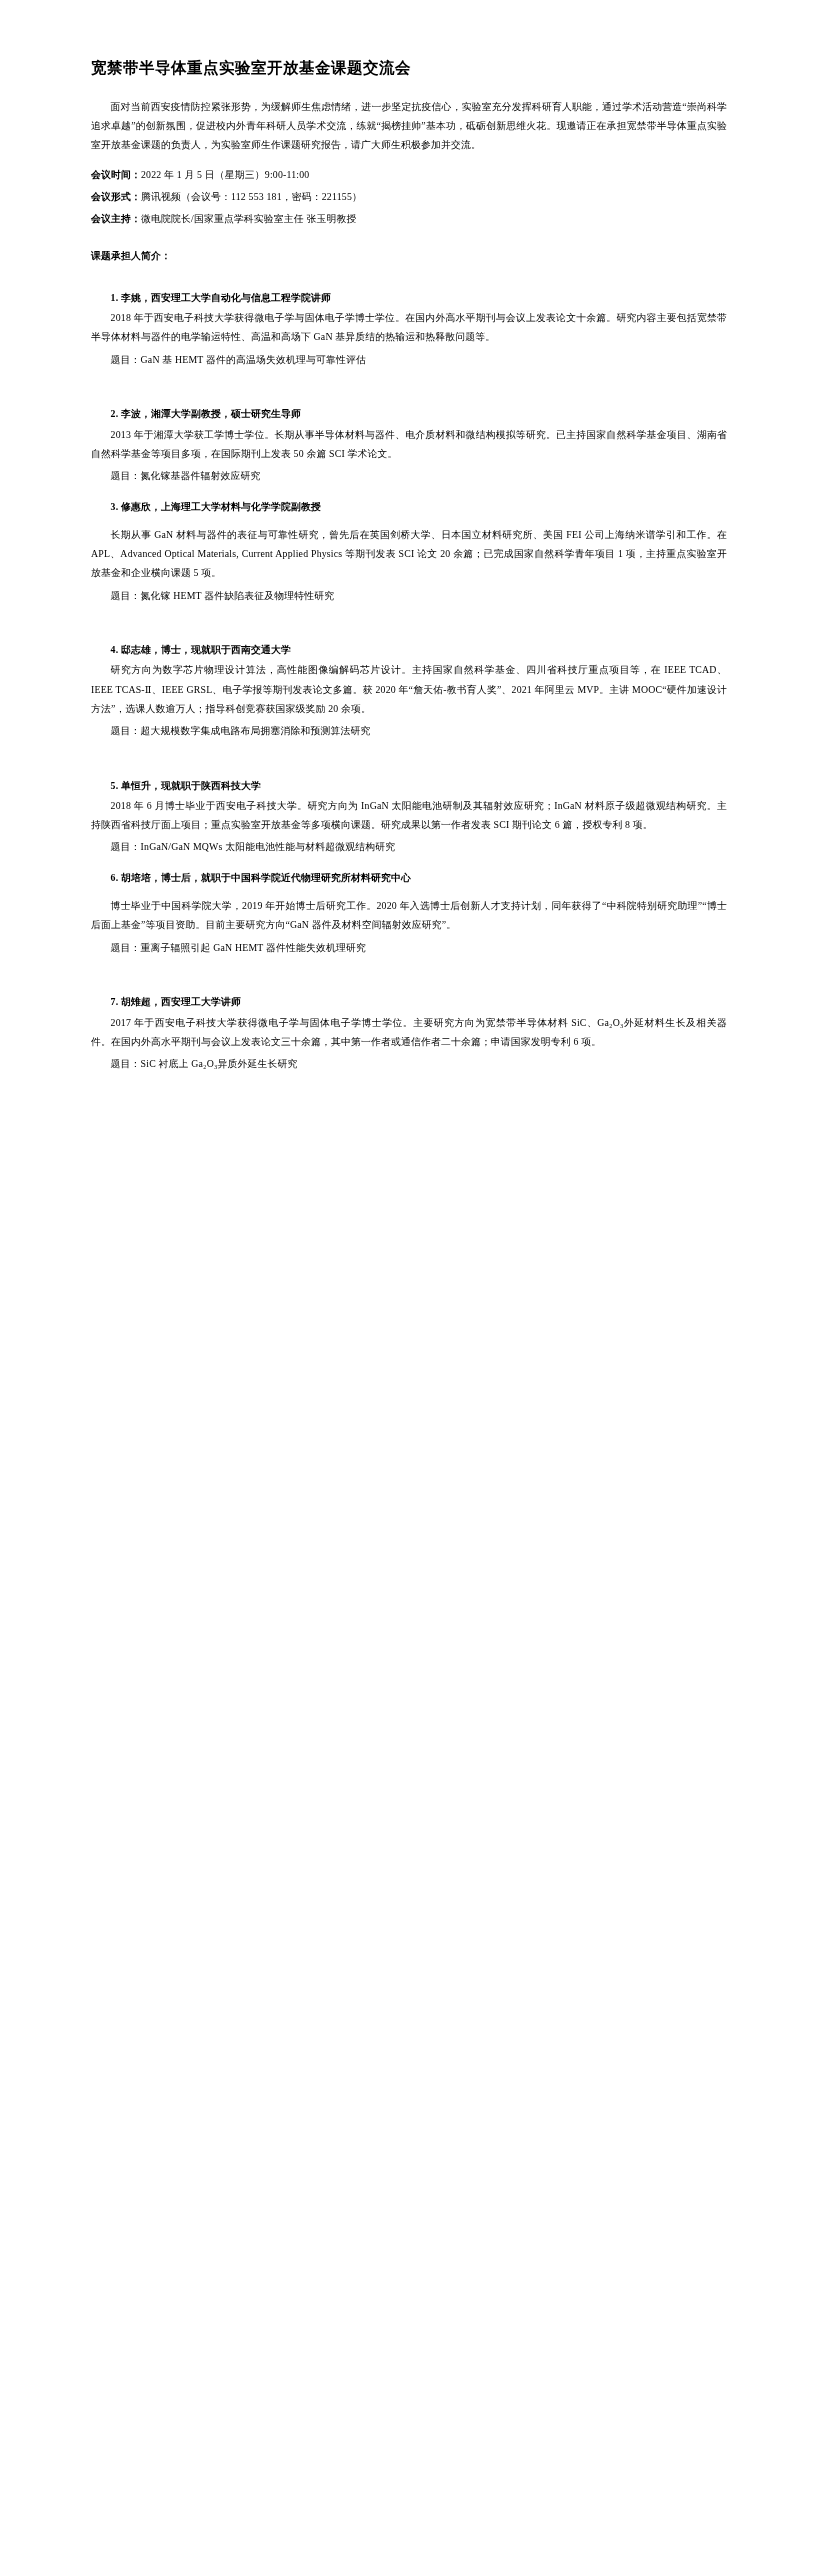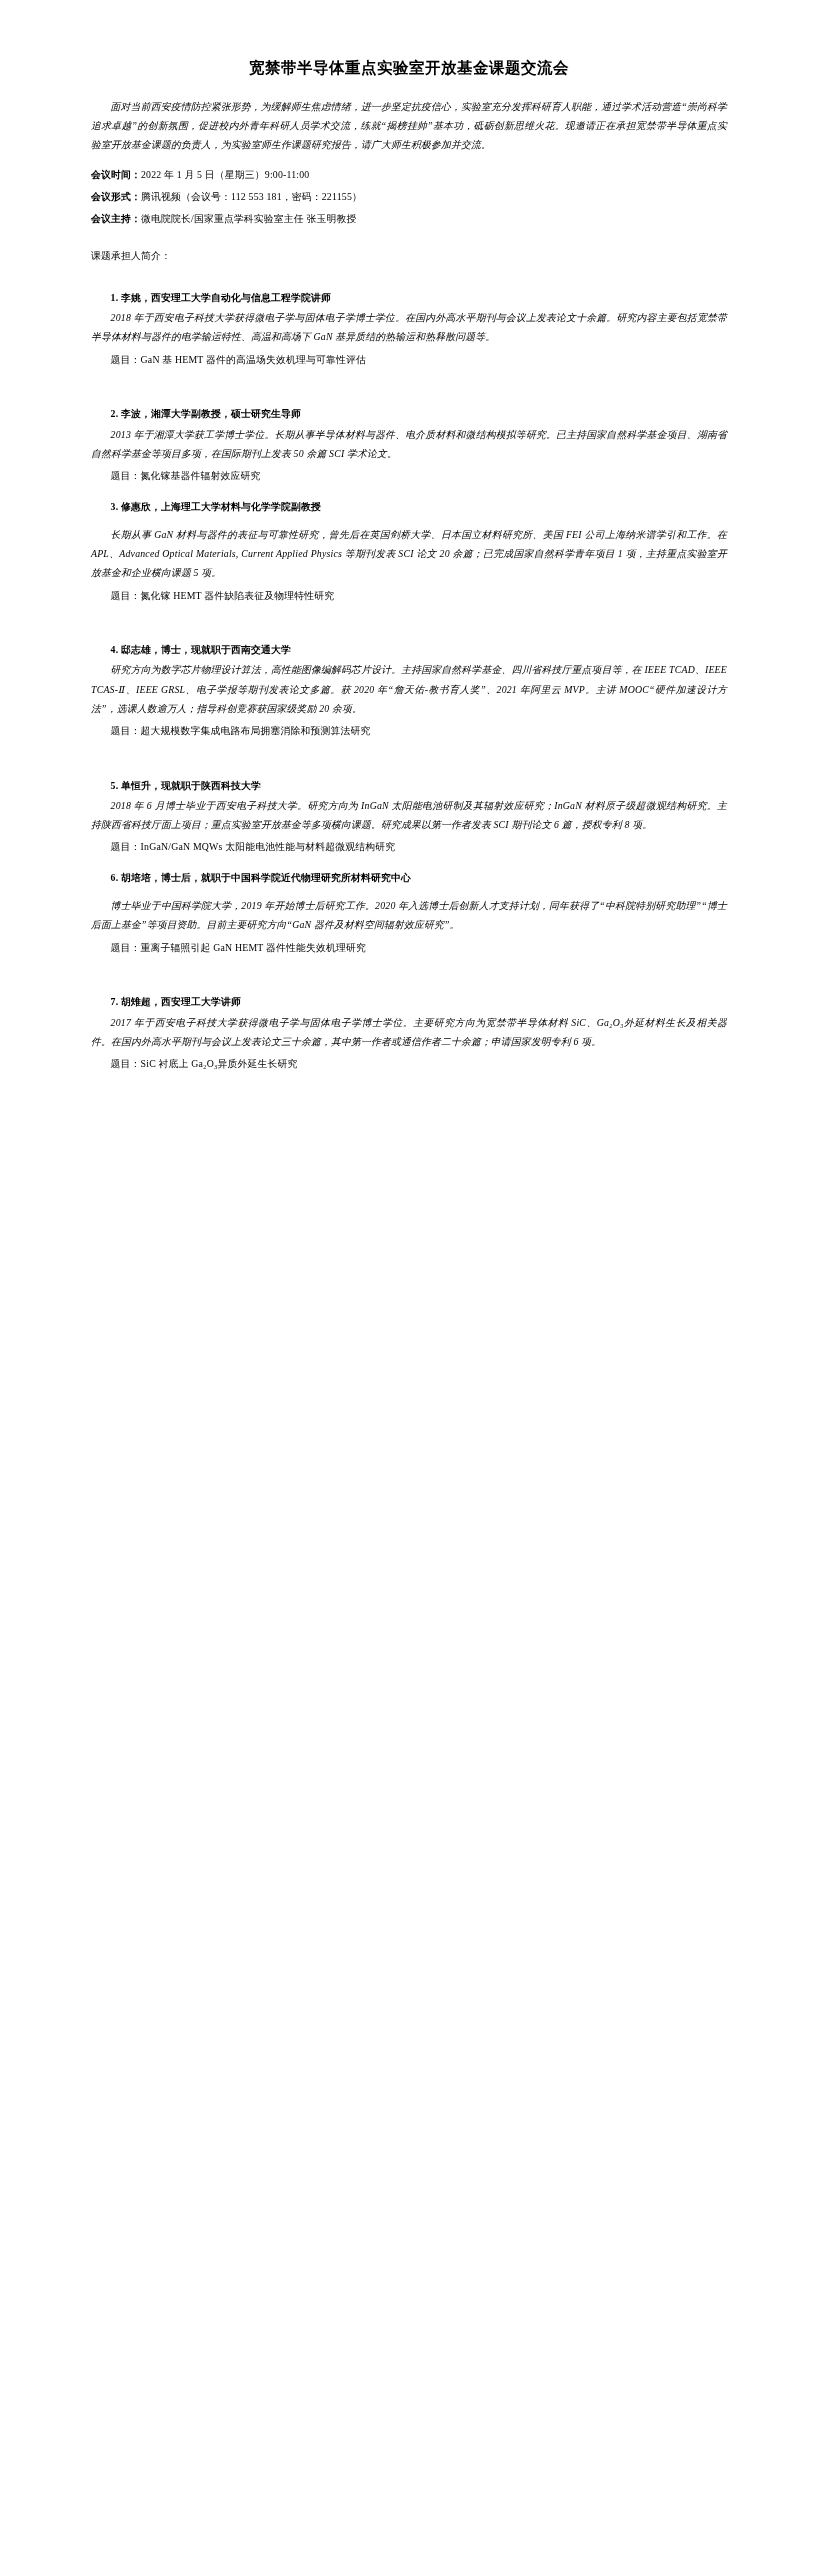--- a/index.html
+++ b/index.html
@@ -13,43 +13,41 @@
   .page {
     width: 818px;
     min-height: 2744px;
     margin: 0 auto;
     background: #ffffff;
     box-sizing: border-box;
     padding: 49px 91px 62px 91px;
     position: relative;
   }
   .doc-title {
-    text-align: center;
     font-size: 15.5px;
     font-weight: bold;
     letter-spacing: 0.5px;
     margin: 9.3px 0 17.5px 0;
     font-family: "Liberation Serif", "DejaVu Serif", serif;
   }
   p.body-text {
     font-size: 9.8px;
     line-height: 1.95;
     margin: 0 0 3.1px 0;
     text-align: justify;
     text-justify: inter-ideograph;
     text-indent: 2em;
     letter-spacing: 0.2px;
-    font-style: italic;
   }
   .spacer-sm { height: 8.2px; }
   .spacer-md { height: 15.5px; }
   .spacer-lg { height: 21.6px; }
   .section-heading {
     font-size: 9.8px;
-    font-weight: normal;
+    font-weight: bold;
     line-height: 1.95;
     margin: 0 0 3.1px 0;
     text-indent: 0;
     letter-spacing: 0.2px;
   }
   .person-heading {
     font-size: 9.8px;
     font-weight: bold;
     line-height: 1.95;
     margin: 12px 0 1px 0;

